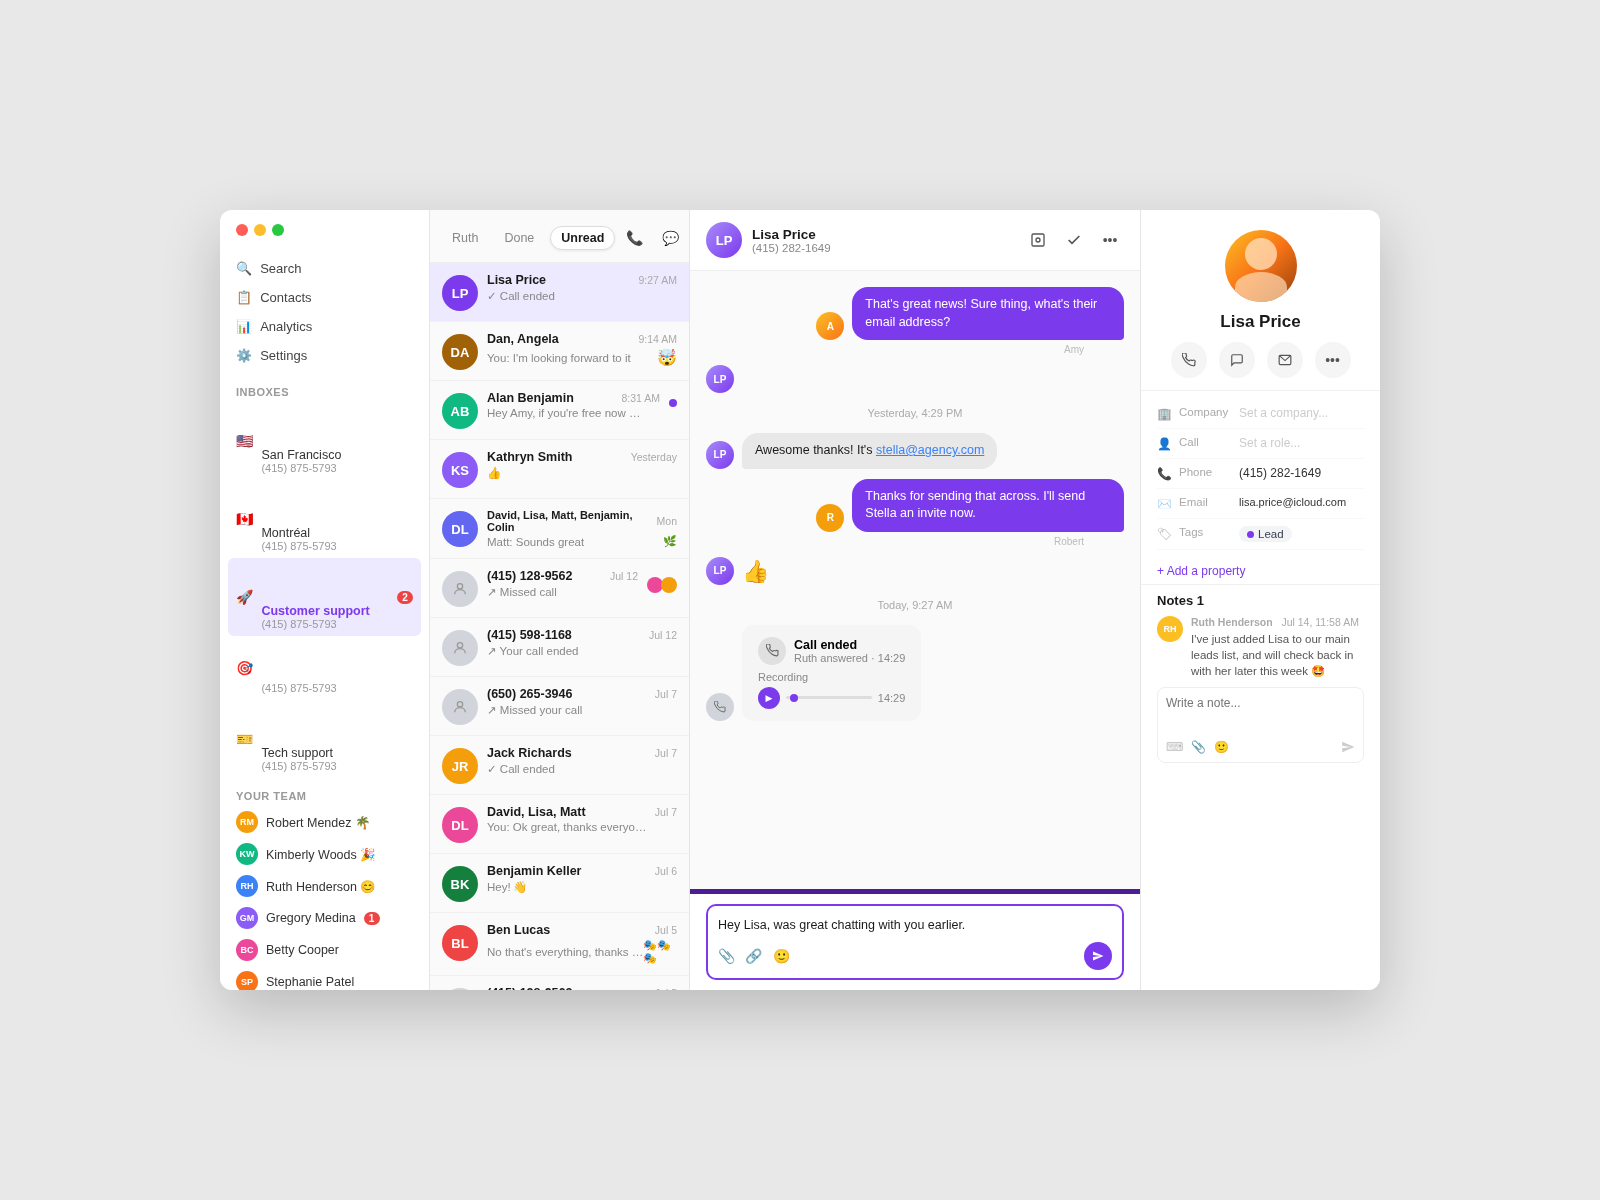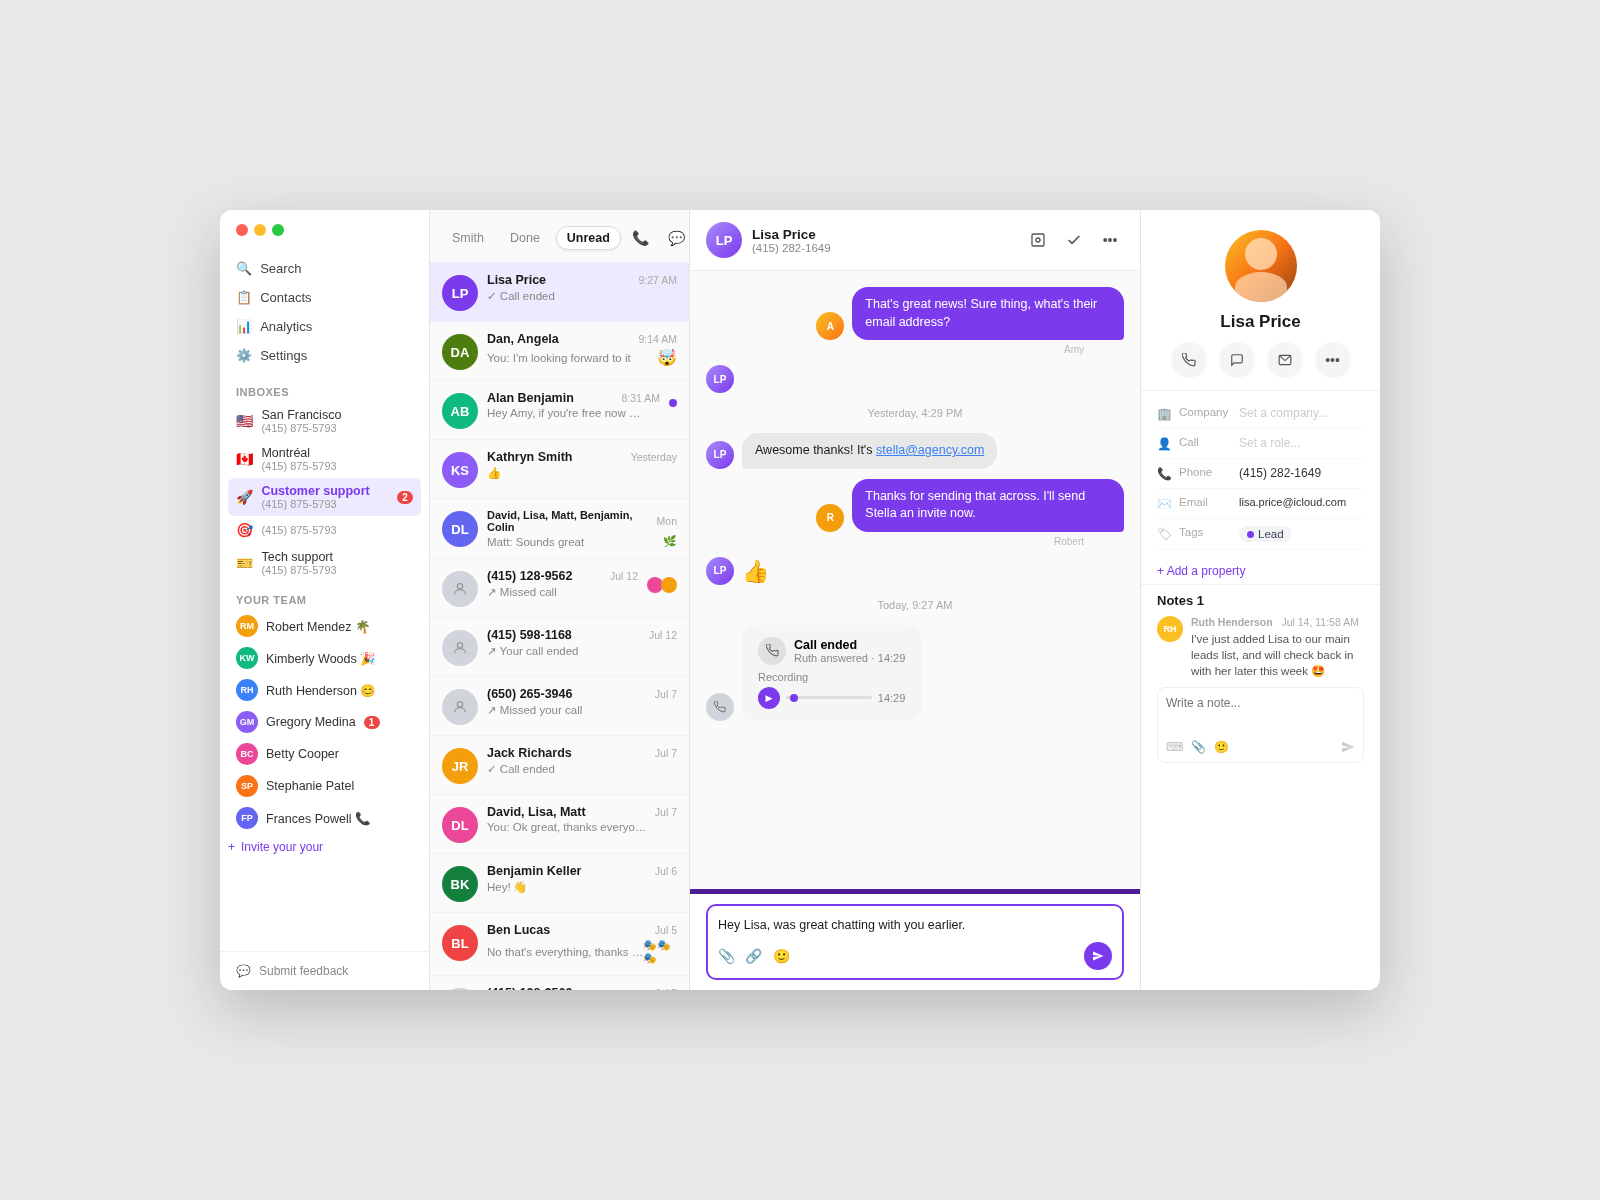--- a/index.html
+++ b/index.html
@@ -96,21 +96,21 @@
       align-items: center;
       gap: 8px;
       padding: 6px 8px;
       border-radius: 6px;
       cursor: pointer;
       font-size: 12.5px;
       color: #444;
       position: relative;
     }
     .inbox-item.active { background: #ede9fe; }
-    .inbox-info { flex: 1; }
+    .inbox-info { flex: 1; margin-top: 40px; }
     .inbox-name { font-size: 12.5px; font-weight: 500; color: #333; }
     .inbox-name.active { color: #7c3aed; font-weight: 600; }
     .inbox-phone { font-size: 11px; color: #999; }
     .badge {
       background: #ef4444;
       color: #fff;
       border-radius: 10px;
       font-size: 10px;
       font-weight: 700;
       padding: 1px 5px;
@@ -639,21 +639,21 @@
     </div>
 
     <div class="sidebar-footer">
       <span>💬</span>
       <span>Submit feedback</span>
     </div>
   </div>
 
   <div class="conv-list">
     <div class="conv-header">
-      <button class="tab-btn">Smith</button>
+      <button class="tab-btn">Ruth</button>
       <button class="tab-btn">Done</button>
       <button class="tab-btn active">Unread</button>
       <div class="conv-header-icons">
         <div class="icon-btn">📞</div>
         <div class="icon-btn">💬</div>
       </div>
     </div>
 
     <div class="conv-list-scroll">
 
@@ -662,21 +662,21 @@
         <div class="conv-body">
           <div class="conv-top">
             <span class="conv-name">Lisa Price</span>
             <span class="conv-time">9:27 AM</span>
           </div>
           <div class="conv-preview">✓ Call ended</div>
         </div>
       </div>
 
       <div class="conv-item">
-        <div class="conv-avatar" style="background: #4d7c0f;">DA</div>
+        <div class="conv-avatar" style="background: #a16207;">DA</div>
         <div class="conv-body">
           <div class="conv-top">
             <span class="conv-name">Dan, Angela</span>
             <span class="conv-time">9:14 AM</span>
           </div>
           <div class="conv-bottom">
             <span class="conv-preview">You: I'm looking forward to it</span>
             <span>🤯</span>
           </div>
         </div>

